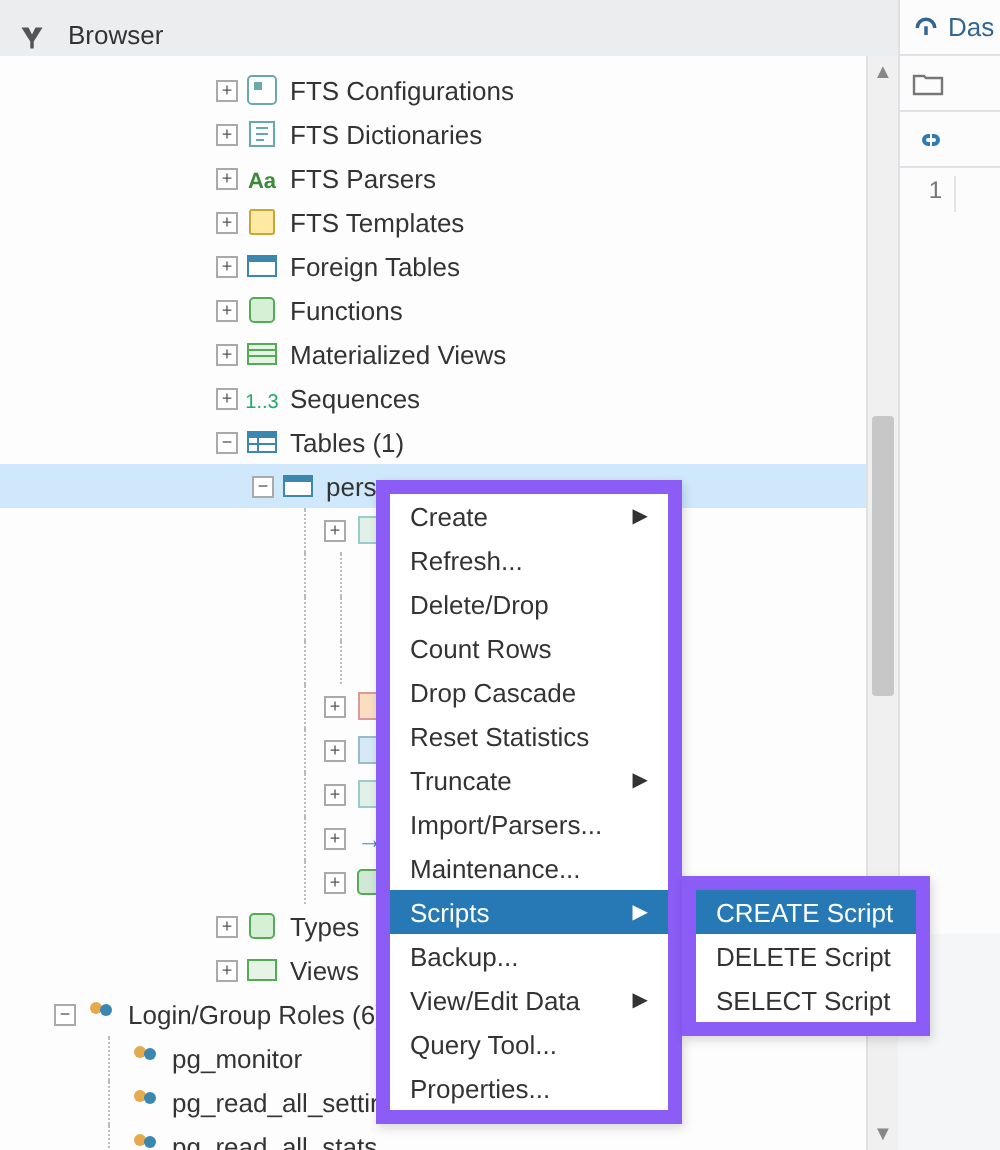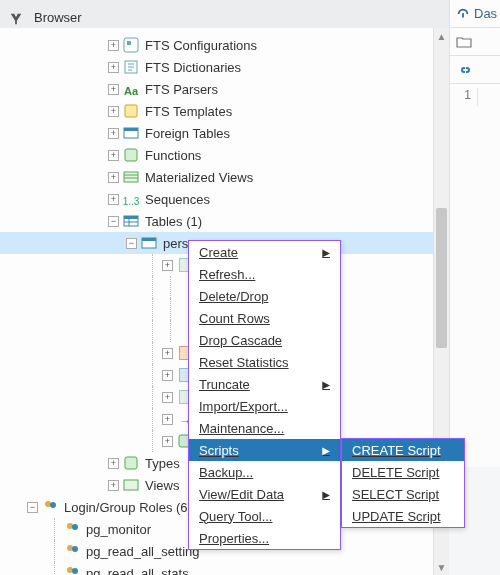--- a/index.html
+++ b/index.html
@@ -120,23 +120,22 @@
     width:28px; height:18px;
     text-align:right; padding-right:6px;
     color:#777; font-size:12px;
     border-right:1px solid #e2e4e8;
   }
 
   
   .ctxmenu {
     position:absolute;
     background:#fff;
-    border:1px solid #8b5cf6;
+    border:7px solid #8b5cf6;
     box-shadow: 1px 2px 5px rgba(0,0,0,0.15);
-    text-decoration: underline;
   }
   .ctxmenu.main {
     left:188px; top:240px; width:153px;
   }
   .ctxmenu.sub {
     left:341px; top:438px; width:124px;
   }
   .ctxmenu .item {
     height:22px;
     display:flex; align-items:center; justify-content:space-between;
@@ -453,21 +452,21 @@
       <span>Drop Cascade</span>
     </div>
   <div class="item">
       <span>Reset Statistics</span>
     </div>
   <div class="item">
       <span>Truncate</span>
       <span class="arrow">▶</span>
     </div>
   <div class="item">
-      <span>Import/Export...</span>
+      <span>Import/Parsers...</span>
     </div>
   <div class="item">
       <span>Maintenance...</span>
     </div>
   <div class="item hover">
       <span>Scripts</span>
       <span class="arrow">▶</span>
     </div>
   <div class="item">
       <span>Backup...</span>
@@ -487,16 +486,13 @@
 <div class="ctxmenu sub">
   <div class="item hover">
       <span>CREATE Script</span>
     </div>
   <div class="item">
       <span>DELETE Script</span>
     </div>
   <div class="item">
       <span>SELECT Script</span>
     </div>
-  <div class="item">
-      <span>UPDATE Script</span>
-    </div>
 </div>
 
 </body></html>

